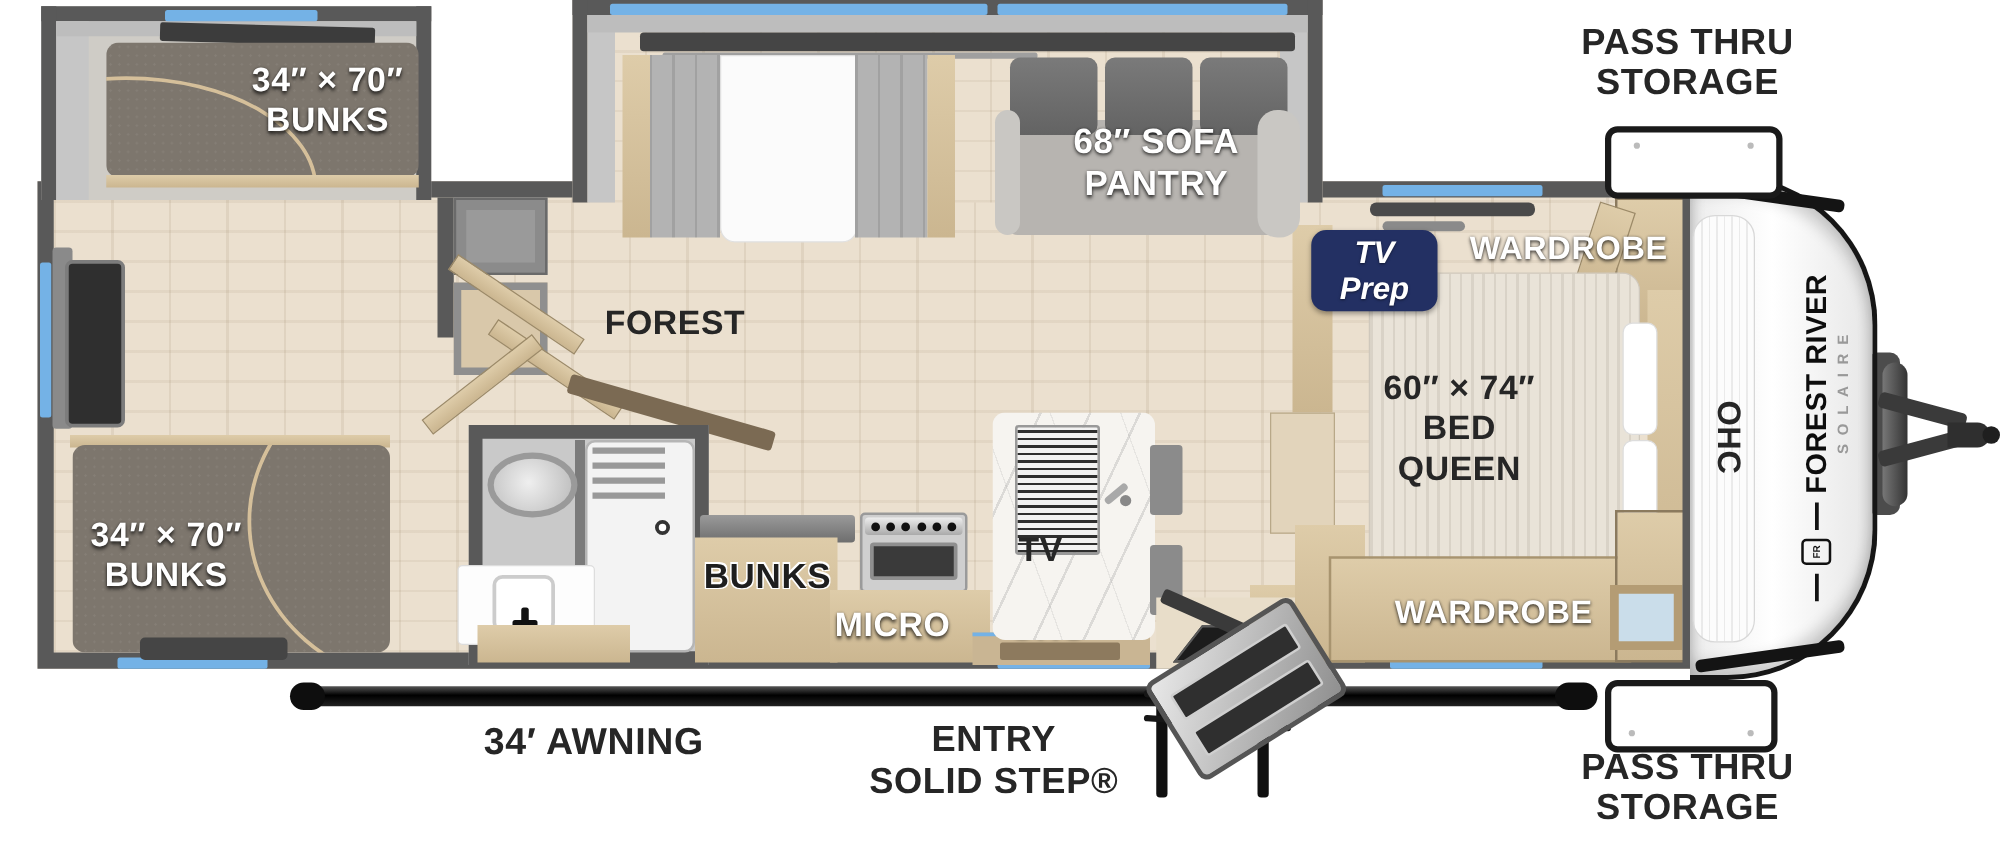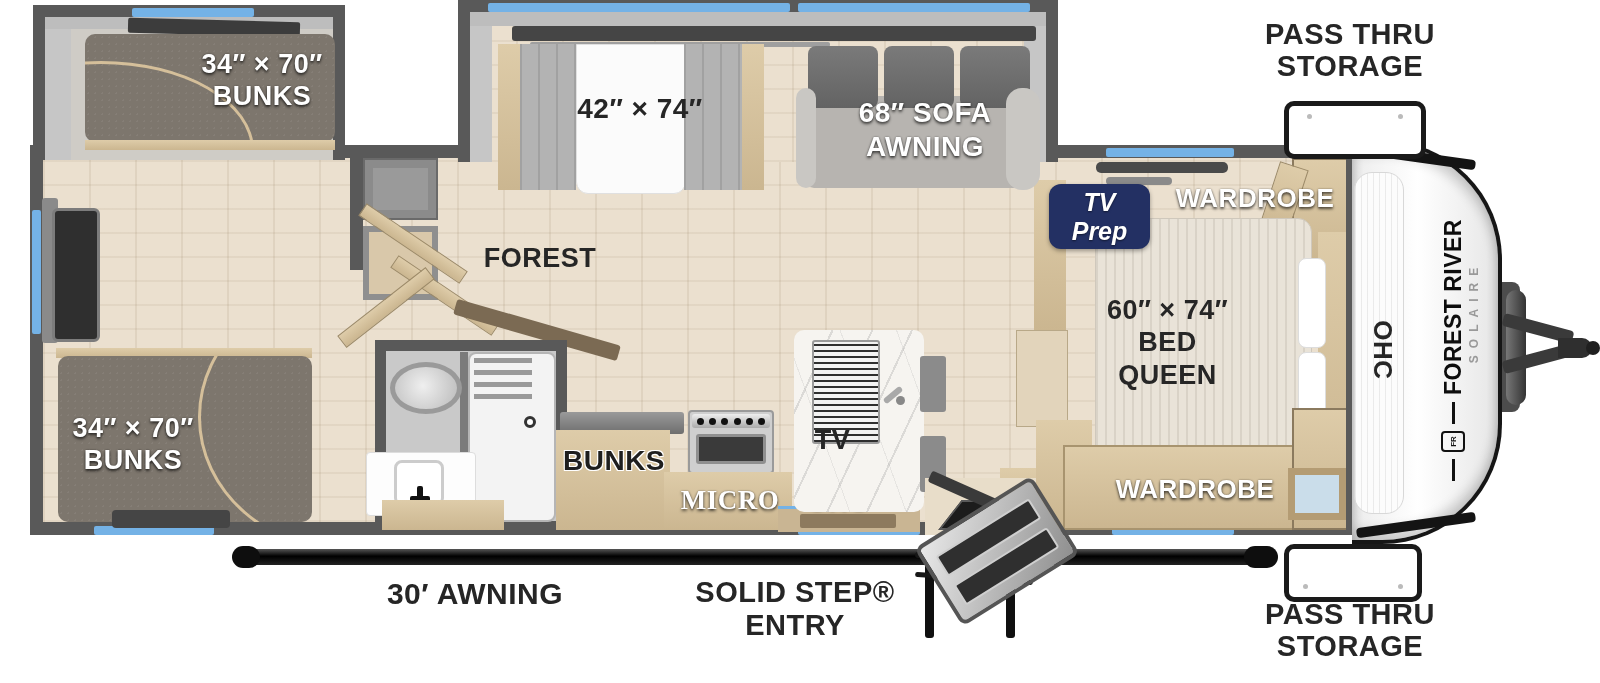--- a/index.html
+++ b/index.html
@@ -108,21 +108,21 @@
               display:flex;align-items:center;justify-content:space-evenly;">
     <i style="width:7px;height:7px;border-radius:50%;background:#111;"></i>
       <i style="width:7px;height:7px;border-radius:50%;background:#111;"></i>
       <i style="width:7px;height:7px;border-radius:50%;background:#111;"></i>
       <i style="width:7px;height:7px;border-radius:50%;background:#111;"></i>
       <i style="width:7px;height:7px;border-radius:50%;background:#111;"></i>
       <i style="width:7px;height:7px;border-radius:50%;background:#111;"></i>
   </div>
   <div class="abs" style="left:696px;top:434px;width:70px;height:30px;background:#3a3a3a;border:3px solid #8f8f8f;border-radius:3px;box-sizing:border-box;"></div>
   <div class="abs wood" style="left:664px;top:472px;width:128px;height:58px;"></div>
-  <div class="abs lbl lw" style="left:678px;top:484px;width:104px;font-size:27px;font-family:Liberation Serif, serif;">MICRO</div>
+  <div class="abs lbl lw" style="left:662px;top:484px;width:104px;font-size:27px;">MICRO</div>
   <div class="abs" style="left:778px;top:506px;width:142px;height:26px;background:#c9b593;border-top:3px solid #74b2e6;box-sizing:border-box;"></div>
   <div class="abs" style="left:800px;top:514px;width:96px;height:14px;background:#8d7a5e;border-radius:2px;"></div>
   <div class="abs lbl lw" style="left:800px;top:484px;width:76px;font-size:27px;">OHC</div>
 
   <div class="abs marble" style="left:794px;top:330px;width:130px;height:182px;"></div>
   <div class="abs tvstripes" style="left:812px;top:340px;width:64px;height:100px;"></div>
   <div class="abs" style="left:882px;top:392px;width:22px;height:6px;background:#a9a9a9;transform:rotate(-40deg);border-radius:3px;"></div>
   <div class="abs" style="left:896px;top:396px;width:9px;height:9px;border-radius:50%;background:#888;"></div>
   <div class="abs lbl lb" style="left:790px;top:424px;width:85px;font-size:27px;">TV</div>
   <div class="abs" style="left:920px;top:356px;width:26px;height:56px;background:#8b8b8b;border-radius:3px;"></div>
@@ -188,32 +188,31 @@
   <div class="abs win" style="left:798px;top:3px;width:232px;height:9px;"></div>
   <div class="abs" style="left:512px;top:26px;width:524px;height:15px;background:#454545;border-radius:3px;"></div>
   <div class="abs" style="left:530px;top:42px;width:300px;height:5px;background:#9f9f9f;border-radius:2px;"></div>
 
   <div class="abs wood" style="left:498px;top:44px;width:22px;height:146px;"></div>
   <div class="abs cushion" style="left:520px;top:44px;width:56px;height:146px;"></div>
   <div class="abs" style="left:576px;top:44px;width:108px;height:148px;background:#fbfbfb;border:1px solid #e0e0e0;border-radius:0 0 12px 12px;"></div>
   <div class="abs cushion" style="left:684px;top:44px;width:58px;height:146px;"></div>
   <div class="abs wood" style="left:742px;top:44px;width:22px;height:146px;"></div>
   <div class="abs lbl lb" style="left:525px;top:92px;width:230px;font-size:28px;">
-    <div>42″ × 74″</div>
   </div>
 
   <div class="abs" style="left:804px;top:96px;width:228px;height:92px;background:#b7b4b0;border-radius:10px;"></div>
   <div class="abs seatback" style="left:808px;top:46px;width:70px;height:62px;"></div>
   <div class="abs seatback" style="left:884px;top:46px;width:70px;height:62px;"></div>
   <div class="abs seatback" style="left:960px;top:46px;width:70px;height:62px;"></div>
   <div class="abs" style="left:796px;top:88px;width:20px;height:100px;background:#c9c7c3;border-radius:10px;"></div>
   <div class="abs" style="left:1006px;top:88px;width:34px;height:102px;background:#c9c7c3;border-radius:16px;"></div>
   <div class="abs lbl lw" style="left:815px;top:96px;width:220px;font-size:28px;">
     <div>68″ SOFA</div>
-    <div>AWNING</div>
+    <div>PANTRY</div>
   </div>
 
   <div class="abs" style="left:1346px;top:152px;width:18px;height:380px;background:#5a5a5a;"></div>
   <div class="abs" style="left:1352px;top:140px;width:150px;height:404px;border-radius:0 120px 120px 0;
               background:linear-gradient(90deg,#ececec,#ffffff 45%,#e6e6e6);
               border:4px solid #161616;border-left:none;box-sizing:border-box;
               box-shadow:inset 0 10px 12px rgba(0,0,0,.18), inset 0 -10px 12px rgba(0,0,0,.18);"></div>
   <div class="abs" style="left:1356px;top:152px;width:120px;height:10px;background:#141414;transform:rotate(8deg);border-radius:4px;"></div>
   <div class="abs" style="left:1356px;top:520px;width:120px;height:10px;background:#141414;transform:rotate(-8deg);border-radius:4px;"></div>
   <div class="abs" style="left:1354px;top:172px;width:48px;height:340px;border-radius:18px;background:#fcfcfc;
@@ -252,19 +251,19 @@
   </div>
 
   <div class="abs lbl lb" style="left:1240px;top:18px;width:220px;font-size:29px;line-height:1.12;">
     <div>PASS THRU</div>
     <div>STORAGE</div>
   </div>
   <div class="abs lbl lb" style="left:1240px;top:598px;width:220px;font-size:29px;line-height:1.12;">
     <div>PASS THRU</div>
     <div>STORAGE</div>
   </div>
-  <div class="abs lbl lb" style="left:350px;top:576px;width:250px;font-size:30px;">30′ AWNING</div>
+  <div class="abs lbl lb" style="left:350px;top:576px;width:250px;font-size:30px;">34′ AWNING</div>
   <div class="abs lbl lb" style="left:670px;top:576px;width:250px;font-size:29px;line-height:1.15;">
+    <div>ENTRY</div>
     <div>SOLID STEP®</div>
-    <div>ENTRY</div>
   </div>
 
 </div>
 
 </body></html>

